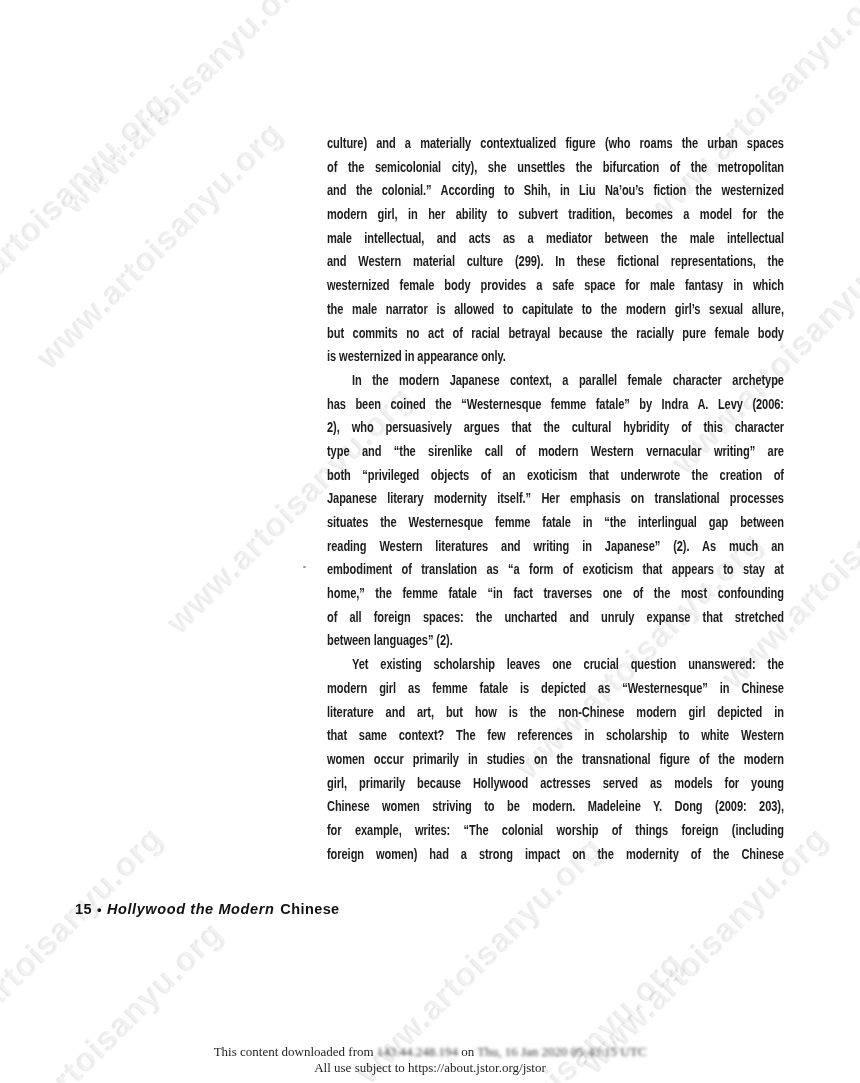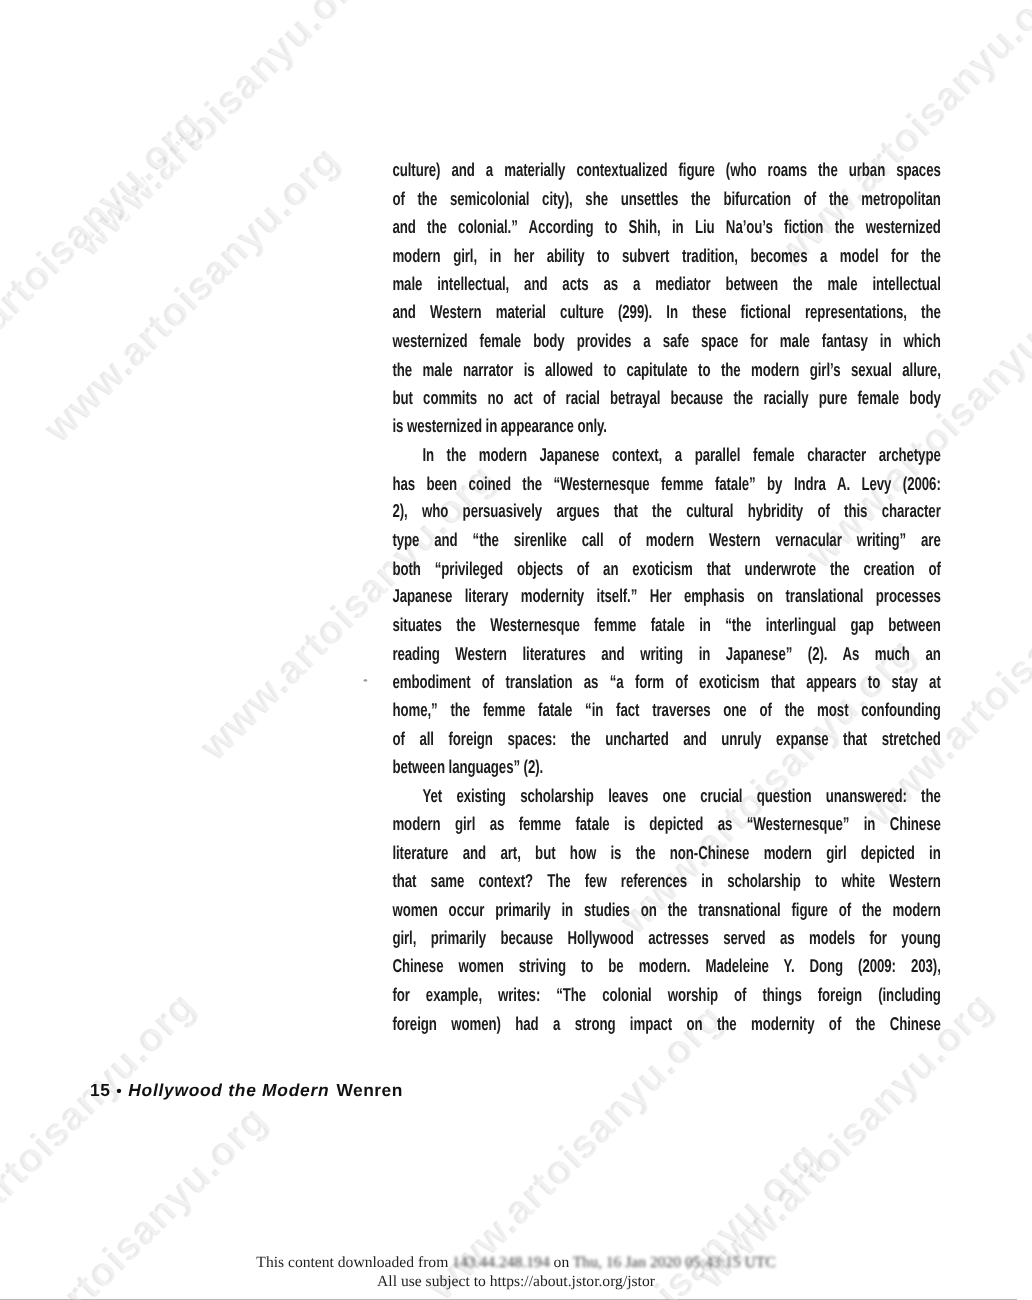--- a/index.html
+++ b/index.html
@@ -88,20 +88,20 @@
       <div class="line">that same context? The few references in scholarship to white Western</div>
       <div class="line">women occur primarily in studies on the transnational figure of the modern</div>
       <div class="line">girl, primarily because Hollywood actresses served as models for young</div>
       <div class="line">Chinese women striving to be modern. Madeleine Y. Dong (2009: 203),</div>
       <div class="line">for example, writes: “The colonial worship of things foreign (including</div>
       <div class="line">foreign women) had a strong impact on the modernity of the Chinese</div>
     </div>
 
   <div class="stray"></div>
 
-  <div class="footer"><span>15</span><span class="bullet">•</span><span class="ital">Hollywood the Modern</span><span>Wenren</span></div>
+  <div class="footer"><span>15</span><span class="bullet">•</span><span class="ital">Hollywood the Modern</span><span>Chinese</span></div>
 
   <div class="jstor">
     <div class="j1"><span>This content downloaded from </span><span class="blur">143.44.248.194</span><span> on </span><span class="blur">Thu, 16 Jan 2020 05:43:15 UTC</span></div>
     <div class="j2">All use subject to https://about.jstor.org/jstor</div>
   </div>
 
 </div>
 
 </body></html>

